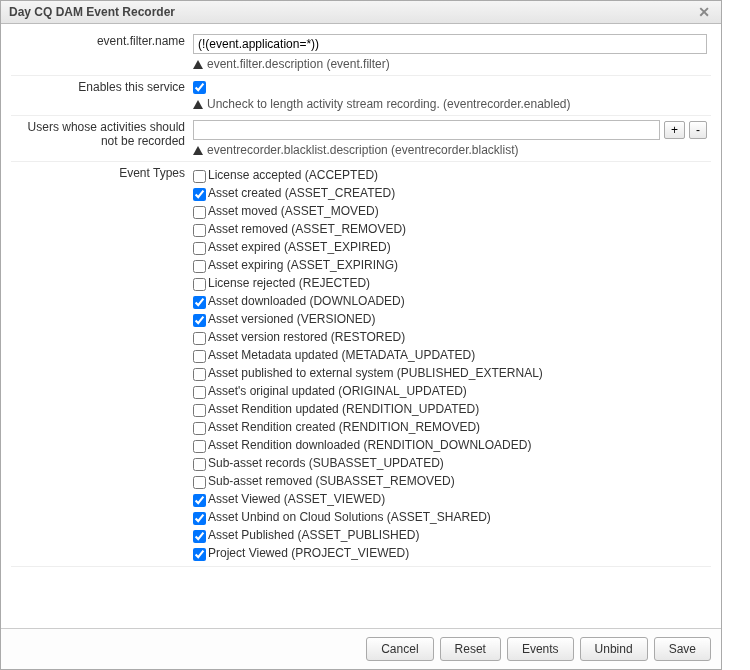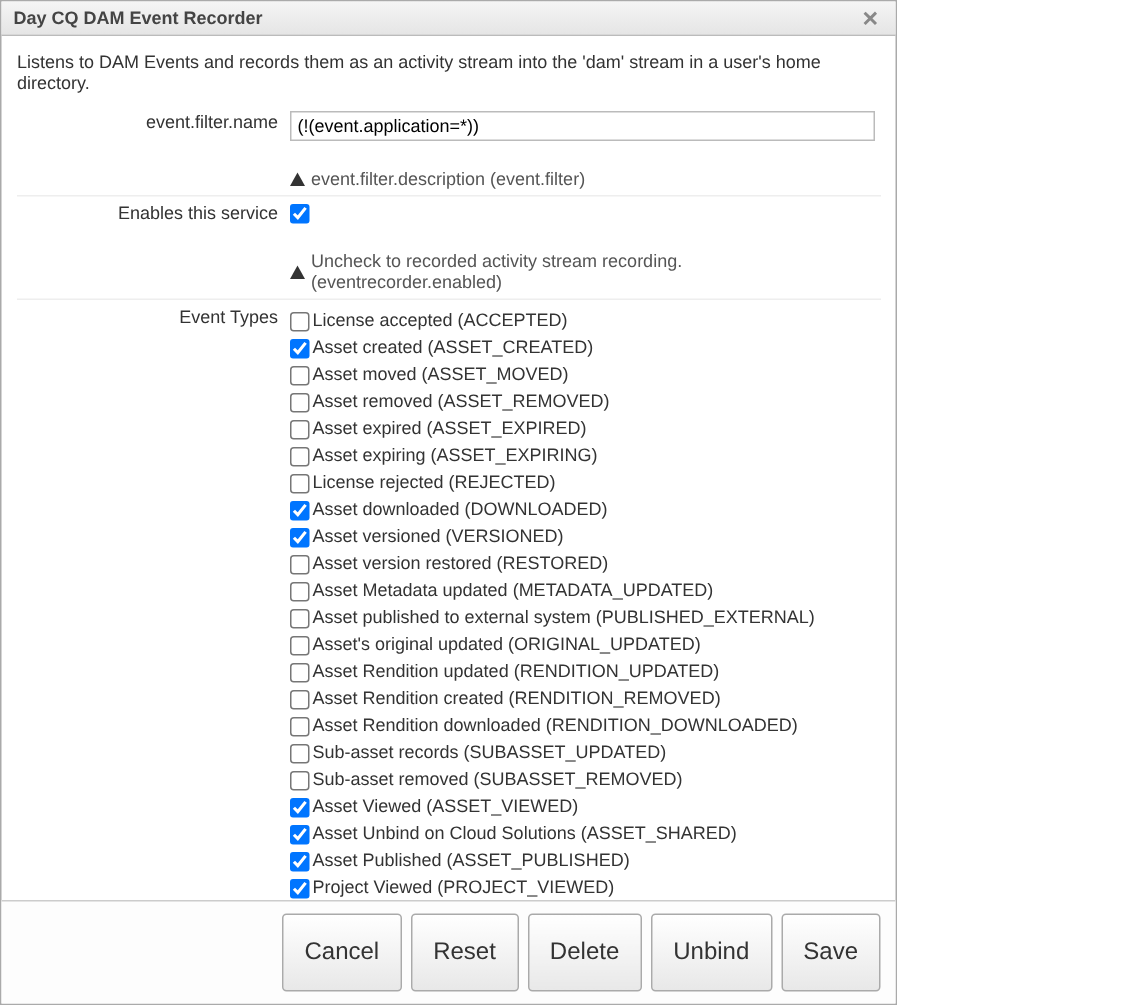--- a/index.html
+++ b/index.html
@@ -1,66 +1,79 @@
 <!DOCTYPE html>
 <html><head>
 <meta charset="utf-8">
 <style>
 html,body{margin:0;padding:0;font-family:Arial,Helvetica,sans-serif;font-size:12px;color:#333;background:#fff}
-.dialog{width:598px;height:670px;box-sizing:border-box;border:1px solid #aaa;position:relative;background:#fff;display:flex;flex-direction:column}
+.dialog{width:722px;height:670px;box-sizing:border-box;border:1px solid #aaa;position:relative;background:#fff;display:flex;flex-direction:column}
 .titlebar{background:linear-gradient(#f5f5f5,#e5e5e5);border-bottom:1px solid #bbb;padding:4px 8px;font-weight:bold;display:flex;align-items:center;justify-content:space-between;font-size:12px;color:#444}
 .close-btn{cursor:pointer;color:#888;font-size:14px;line-height:1;padding:0 3px}
 .content{flex:1;overflow:auto;padding:6px 10px 2px 10px}
 .desc{margin:4px 0 8px 0;color:#333}
 table.form{width:100%;border-collapse:collapse}
 table.form td{vertical-align:top;padding:4px 4px;border-bottom:1px solid #eee}
 table.form td.label{width:160px;color:#333;text-align:right;padding-left:14px}
 input[type=text]{width:100%;box-sizing:border-box;border:1px solid #bbb;padding:2px 4px;font-family:inherit;font-size:12px;background:#fff}
-.hint{color:#555;margin-top:18px;font-size:12px;display:flex;align-items:center;gap:4px}
+.hint{color:#555;margin-top:3px;font-size:12px;display:flex;align-items:center;gap:4px}
 .warn-icon{display:inline-block;width:0;height:0;border-left:5px solid transparent;border-right:5px solid transparent;border-bottom:9px solid #333;position:relative}
 .smallbtn{border:1px solid #aaa;background:linear-gradient(#fff,#e8e8e8);padding:0 6px;height:18px;line-height:16px;font-size:12px;cursor:pointer;border-radius:2px}
 .event-types{line-height:1.5}
 .event-types label{display:block}
 .input-row{display:flex;align-items:center;gap:4px}
 .input-row input[type=text]{flex:1}
 .footer{border-top:1px solid #ccc;padding:8px 10px;display:flex;justify-content:flex-end;gap:6px;background:#fdfdfd}
-.btn{border:1px solid #aaa;background:linear-gradient(#fff,#e8e8e8);padding:16px 14px;font-size:16px;cursor:pointer;border-radius:3px;color:#333}
+.btn{border:1px solid #aaa;background:linear-gradient(#fff,#e8e8e8);padding:4px 14px;font-size:12px;cursor:pointer;border-radius:3px;color:#333}
 .cb{margin:0 2px 0 0;vertical-align:middle}
 </style>
 </head>
 <body>
 
 <div class="dialog">
   <div class="titlebar">
     <span>Day CQ DAM Event Recorder</span>
     <span class="close-btn">✕</span>
   </div>
 
   <div class="content">
-    <div class="desc">Listens to DAM Events and records them as an activity stream into the 'dam' stream in a user's home directory.</div>
 
     <table class="form">
       <tbody>
           <tr>
         <td class="label">event.filter.name</td>
         <td>
           <input type="text" value="(!(event.application=*))" style="">
           <div class="hint">
                 <span class="warn-icon"></span>
                 <span>event.filter.description (event.filter)</span>
               </div>
         </td>
       </tr>
       <tr>
         <td class="label">Enables this service</td>
         <td>
           <input type="checkbox" class="cb" checked="" style="">
           <div class="hint">
                 <span class="warn-icon"></span>
-                <span>Uncheck to recorded activity stream recording. (eventrecorder.enabled)</span>
+                <span>Uncheck to length activity stream recording. (eventrecorder.enabled)</span>
+              </div>
+        </td>
+      </tr>
+      <tr>
+        <td class="label">Users whose activities should not be recorded</td>
+        <td>
+          <div class="input-row">
+            <input type="text" value="" style="">
+            <button class="smallbtn">+</button>
+            <button class="smallbtn">-</button>
+          </div>
+          <div class="hint">
+                <span class="warn-icon"></span>
+                <span>eventrecorder.blacklist.description (eventrecorder.blacklist)</span>
               </div>
         </td>
       </tr>
       <tr>
         <td class="label">Event Types</td>
         <td>
           <div class="event-types" id="event-types-container">
                 <label><input type="checkbox" class="cb" style=""><span>License accepted (ACCEPTED)</span></label>
                 <label><input type="checkbox" class="cb" checked="" style=""><span>Asset created (ASSET_CREATED)</span></label>
                 <label><input type="checkbox" class="cb" style=""><span>Asset moved (ASSET_MOVED)</span></label>
@@ -88,17 +101,17 @@
         </td>
       </tr>
     </tbody>
       </table>
 
   </div>
 
   <div class="footer">
     <button class="btn">Cancel</button>
     <button class="btn">Reset</button>
-    <button class="btn">Delete</button>
+    <button class="btn">Events</button>
     <button class="btn">Unbind</button>
     <button class="btn">Save</button>
   </div>
 </div>
 
 </body></html>

